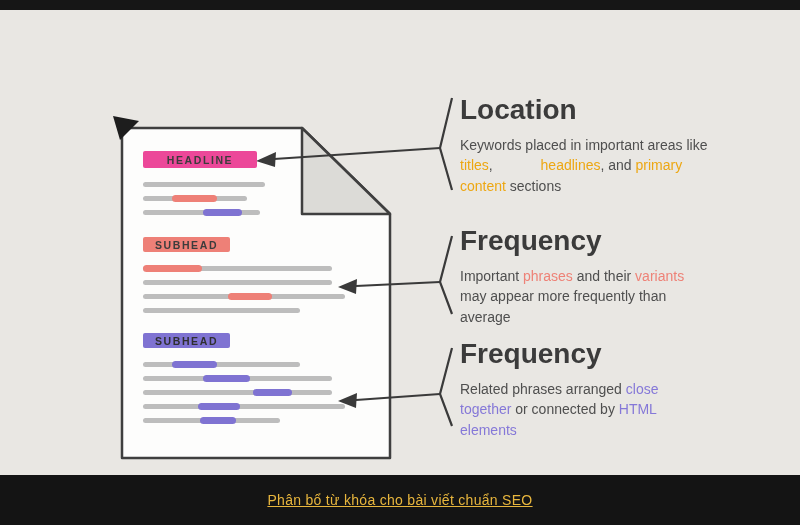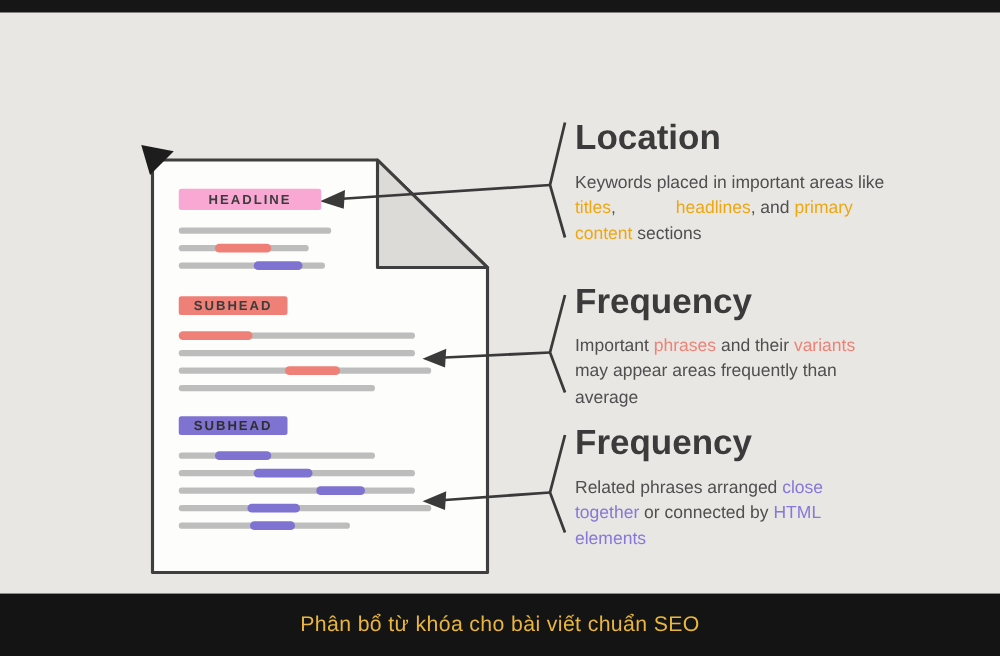--- a/index.html
+++ b/index.html
@@ -5,38 +5,38 @@
   html,body{margin:0;padding:0;background:#161616;}
   .stage{position:relative;width:800px;height:525px;background:#161616;overflow:hidden;
          font-family:"Liberation Sans",sans-serif;}
   .top-strip{position:absolute;left:0;top:0;width:800px;height:10px;background:#161616;}
   .main-area{position:absolute;left:0;top:10px;width:800px;height:465px;background:#e9e7e3;}
   .overlay-svg{position:absolute;left:0;top:0;width:800px;height:465px;}
   .doc-overlay{position:absolute;left:0;top:0;width:800px;height:465px;pointer-events:none;}
 
   .bar{position:absolute;border-radius:2px;display:flex;align-items:center;justify-content:center;}
   .bar span{font-size:10.5px;font-weight:bold;letter-spacing:1.6px;color:#3c3c3c;}
-  .headline-bar{background:#f9a8d4;}
+  .headline-bar{background:#ec4899;}
   .subhead-pink{background:#ee8077;}
   .subhead-purple{background:#7f73d2;}
   .subhead-purple span{color:#2f2f2f;}
 
   .tline{position:absolute;height:5px;border-radius:2.5px;background:#bdbdbd;}
   .pill{position:absolute;height:7px;border-radius:3.5px;}
   .pill.pink{background:#ee8077;}
   .pill.purple{background:#7f73d2;}
 
   .sections{position:absolute;left:460px;top:0;width:300px;}
   .sec{position:absolute;left:0;width:262px;}
   .sec h2{margin:0 0 9px 0;font-size:28px;font-weight:bold;color:#3b3b3b;}
   .sec p{margin:0;font-size:14px;line-height:1.45;color:#4f4f4f;width:252px;}
 
   .banner{position:absolute;left:0;top:475px;width:800px;height:50px;background:#141414;
           display:flex;align-items:center;justify-content:center;}
-  .banner span{color:#e8b63d;font-size:17px;letter-spacing:0.3px;}
+  .banner span{color:#e8b63d;font-size:14px;letter-spacing:0.3px;text-decoration:underline;}
 </style>
 </head>
 <body>
 
 <div class="stage">
   <div class="top-strip"></div>
 
   <div class="main-area">
 
     <svg class="overlay-svg" viewBox="0 0 800 465">
@@ -102,21 +102,21 @@
       <div class="pill purple" style="left:200px;top:407px;width:36px;"></div>
     </div>
 
     <div class="sections">
       <section class="sec" style="top:84px;">
         <h2>Location</h2>
         <p><span>Keywords placed in important areas like </span><span style="color: rgb(237, 167, 18);">titles</span><span>, </span><span style="color: rgb(237, 167, 18); margin-left: 44px;">headlines</span><span>, and </span><span style="color: rgb(237, 167, 18);">primary content</span><span> sections</span></p>
       </section>
       <section class="sec" style="top:215px;">
         <h2>Frequency</h2>
-        <p><span>Important </span><span style="color: rgb(238, 130, 119);">phrases</span><span> and their </span><span style="color: rgb(238, 130, 119);">variants</span><span> may appear areas frequently than average</span></p>
+        <p><span>Important </span><span style="color: rgb(238, 130, 119);">phrases</span><span> and their </span><span style="color: rgb(238, 130, 119);">variants</span><span> may appear more frequently than average</span></p>
       </section>
       <section class="sec" style="top:328px;">
         <h2>Frequency</h2>
         <p><span>Related phrases arranged </span><span style="color: rgb(133, 120, 216);">close together</span><span> or connected by </span><span style="color: rgb(133, 120, 216);">HTML elements</span></p>
       </section>
     </div>
   </div>
 
   <div class="banner">
     <span>Phân bổ từ khóa cho bài viết chuẩn SEO</span>

